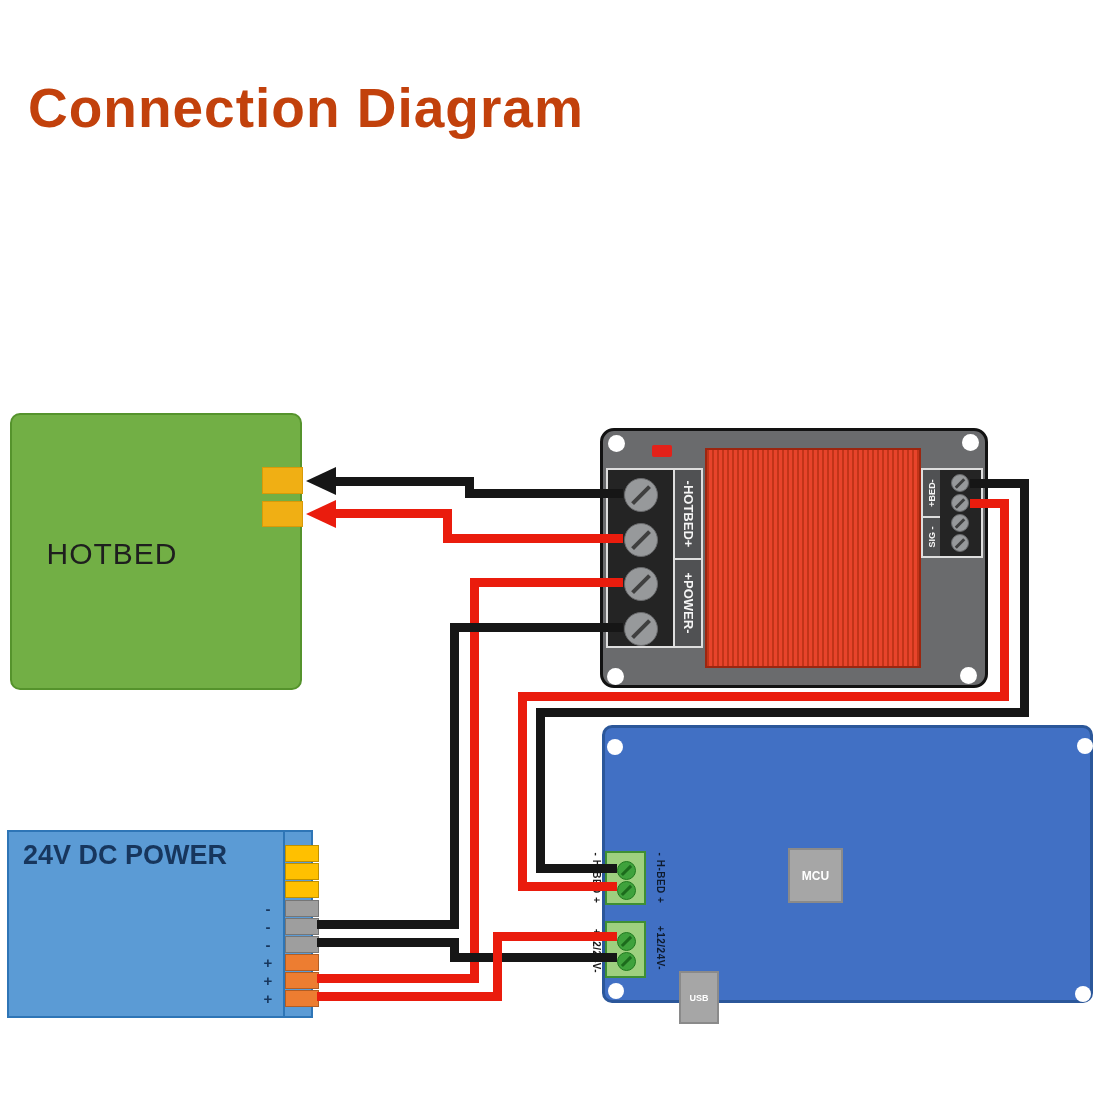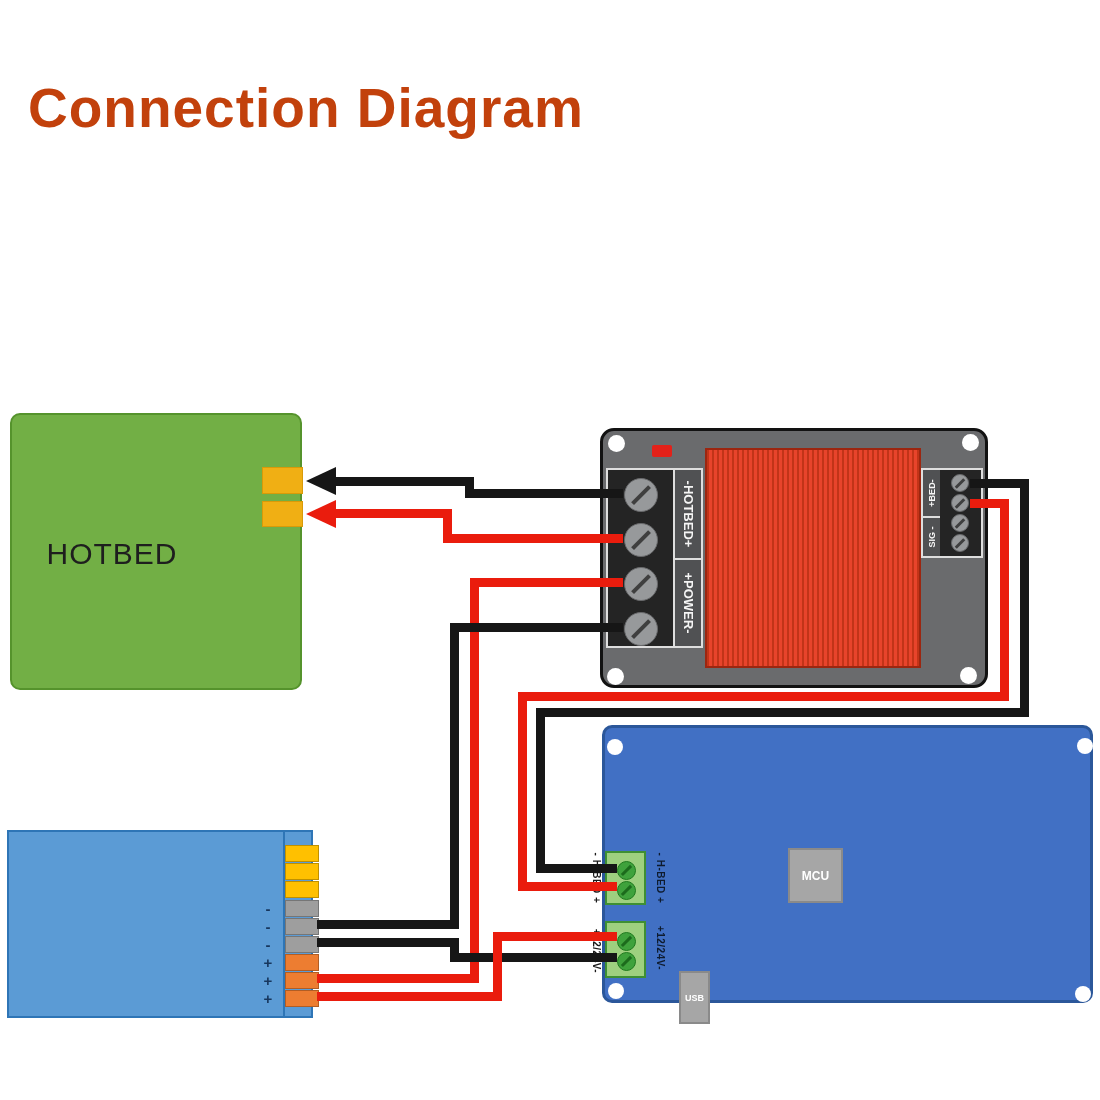--- a/index.html
+++ b/index.html
@@ -137,20 +137,21 @@
           <div class="slot"></div>
         </div>
       <div class="screw small" style="left:11px;top:64px;width:18px;height:18px;">
           <div class="slot"></div>
         </div>
     </div>
   </div>
 </div>
 
 <div class="psu">
+  <div class="psu-label">24V DC POWER</div>
   <div class="psu-divider"></div>
   <div class="pblock" style="top:13px;background:#ffc000;"></div>
   <div class="pblock" style="top:31px;background:#ffc000;"></div>
   <div class="pblock" style="top:49px;background:#ffc000;"></div>
   <div class="pblock" style="top:68px;background:#9e9e9e;"></div>
   <div class="pblock" style="top:86px;background:#9e9e9e;"></div>
   <div class="pblock" style="top:104px;background:#9e9e9e;"></div>
   <div class="pblock" style="top:122px;background:#ed7d31;"></div>
   <div class="pblock" style="top:140px;background:#ed7d31;"></div>
   <div class="pblock" style="top:158px;background:#ed7d31;"></div>
@@ -186,21 +187,21 @@
   </div>
 
   <span class="vlabel blabel" style="left:55px;top:150px;">- H-BED +</span>
   <span class="vlabel blabel" style="left:55px;top:220px;">+12/24V-</span>
   <span class="vlabel blabel-out" style="left:-9px;top:150px;">- H-BED +</span>
   <span class="vlabel blabel-out" style="left:-9px;top:223px;">+12/24V-</span>
 
   <div class="chip" style="left:183px;top:120px;width:55px;height:55px;font-size:12px;">
     <span>MCU</span>
   </div>
-  <div class="chip" style="left:74px;top:243px;width:31px;height:53px;font-size:9px;">
+  <div class="chip" style="left:74px;top:243px;width:40px;height:53px;font-size:9px;">
     <span>USB</span>
   </div>
 </div>
 
 <div class="arrow black" style="left:306px;top:467px;"></div>
 <div class="arrow red" style="left:306px;top:500px;"></div>
 
 <div class="w wk" style="left:334px;top:477px;width:140px;height:9px;"></div>
 <div class="w wk" style="left:465px;top:477px;width:9px;height:21px;"></div>
 <div class="w wk" style="left:465px;top:489px;width:158px;height:9px;"></div>

